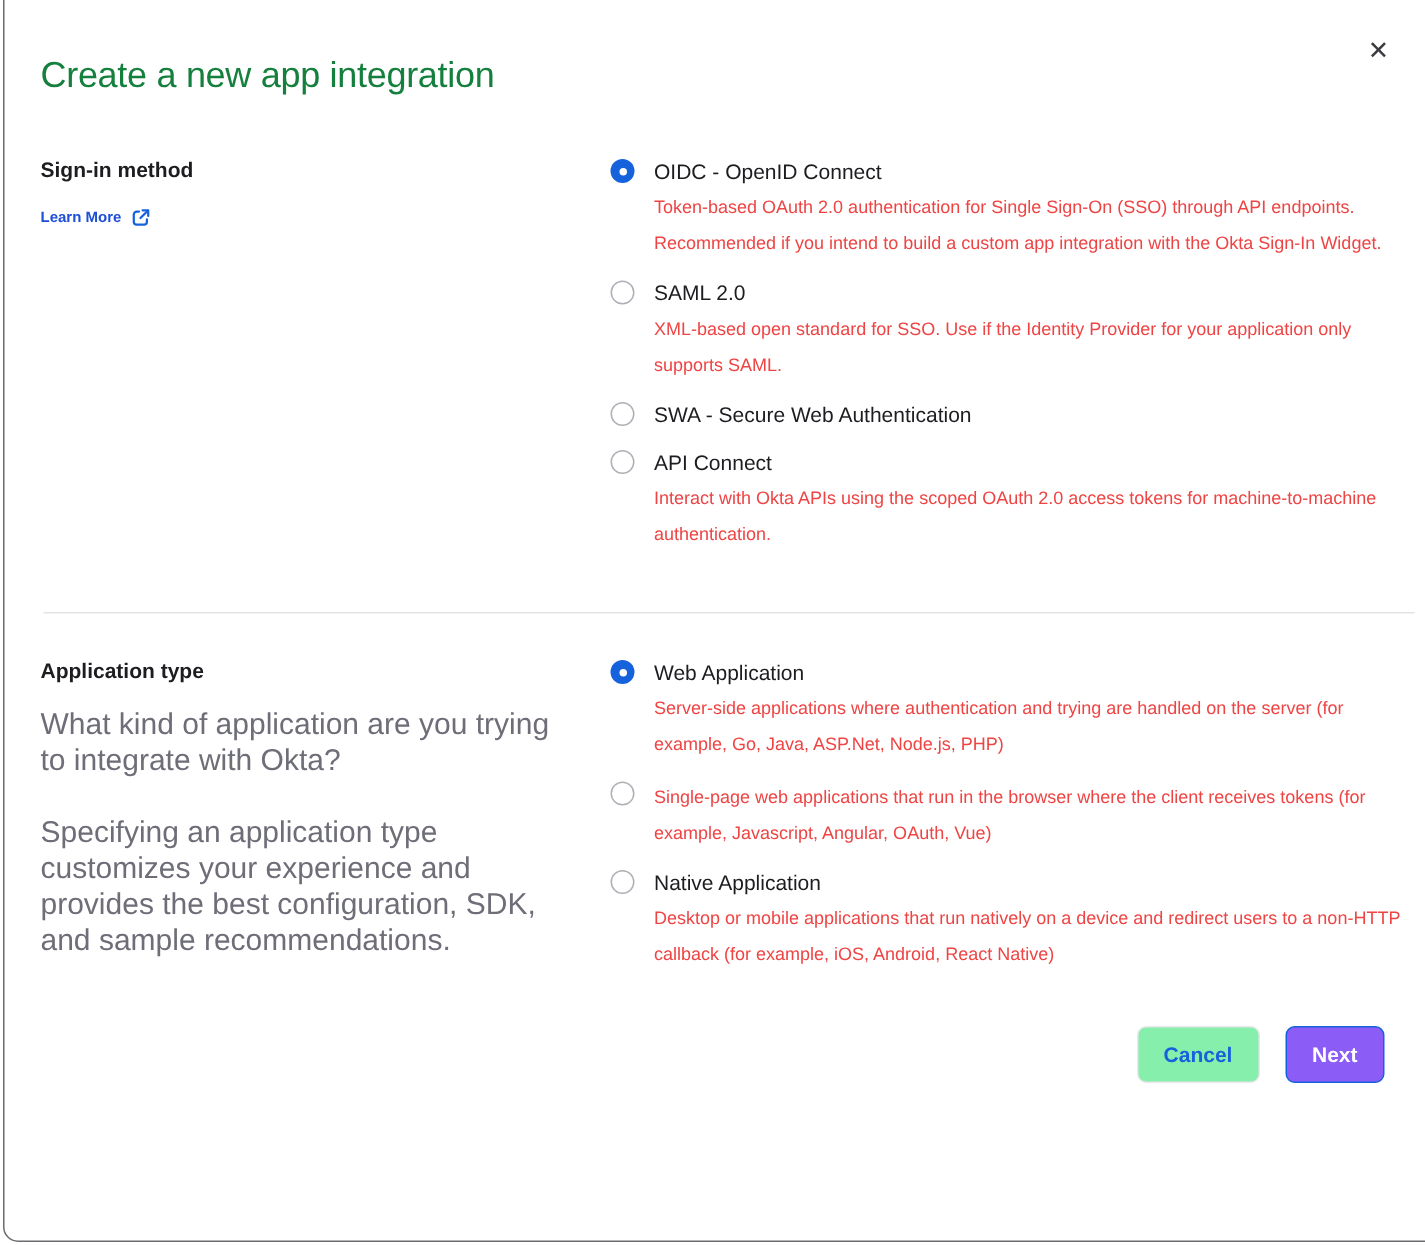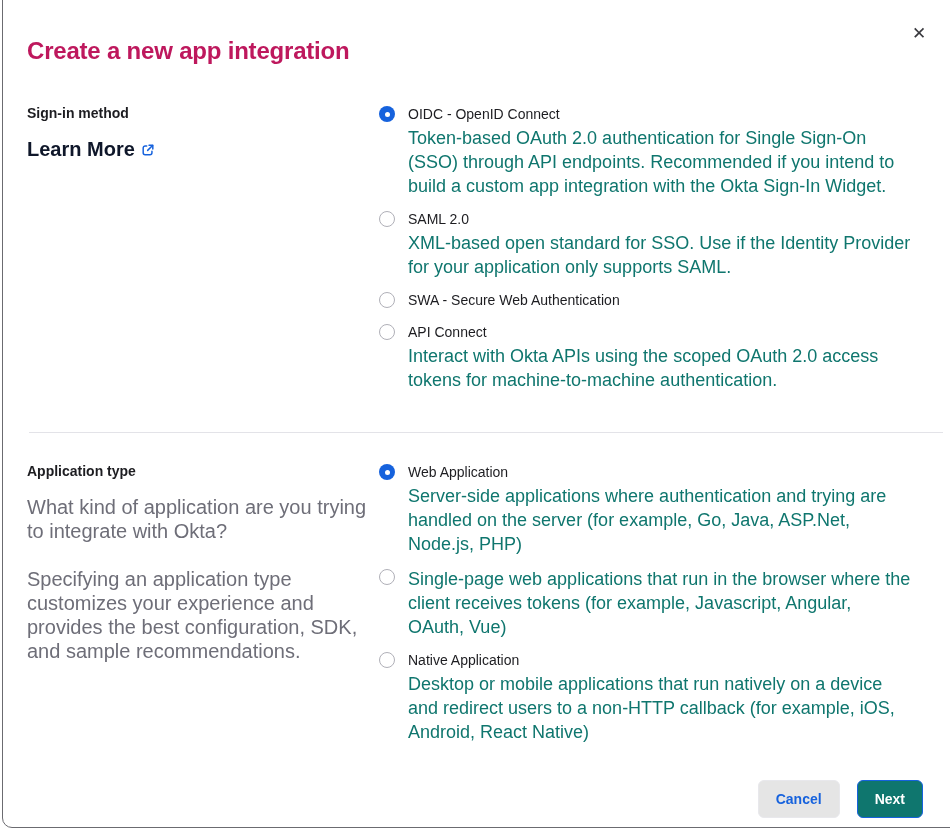--- a/index.html
+++ b/index.html
@@ -25,44 +25,44 @@
     width: 20px; height: 20px;
     display: flex; align-items: center; justify-content: center;
     font-size: 17px; line-height: 1;
     color: #3a3a3f;
     cursor: pointer;
     background: none; border: none;
     font-family: "Liberation Sans", sans-serif;
   }
   .dialog-title {
     font-size: 24px;
-    font-weight: 700;
-    color: #be185d;
+    font-weight: 400;
+    color: #15803d;
     letter-spacing: -0.2px;
   }
   .section {
     display: grid;
     grid-template-columns: 348px 1fr;
-    column-gap: 4px;
+    column-gap: 32px;
     margin-top: 38px;
   }
   .section-label {
     font-size: 14px;
     font-weight: 700;
     color: #1d1d21;
     line-height: 20px;
   }
   .learn-more {
     display: inline-flex;
     align-items: center;
     gap: 6px;
     margin-top: 15px;
-    font-size: 20px;
+    font-size: 10px;
     font-weight: 700;
-    color: #0f172a;
+    color: #1d4ed8;
     text-decoration: none;
     cursor: pointer;
   }
   .learn-more svg { display: block; }
   .left-para {
     font-size: 20px;
     color: #6e6e78;
     line-height: 24px;
     margin-top: 14px;
   }
@@ -97,22 +97,22 @@
     background: #ffffff;
   }
   .option-text { max-width: 504px; }
   .option-label {
     font-size: 14px;
     color: #1d1d21;
     line-height: 22px;
     cursor: pointer;
   }
   .option-desc {
-    font-size: 18px;
-    color: #0f766e;
+    font-size: 12px;
+    color: #ef4444;
     line-height: 24px;
     margin-top: 1px;
   }
   .divider {
     border: none;
     border-top: 1px solid #e3e3e8;
     margin: 40px 0 0 2px;
   }
   .footer {
     display: flex;
@@ -125,26 +125,26 @@
   .btn {
     font-family: "Liberation Sans", sans-serif;
     font-size: 14px;
     font-weight: 700;
     line-height: 20px;
     padding: 8px 17px;
     border-radius: 6px;
     cursor: pointer;
   }
   .btn-secondary {
-    background: #e5e5e5;
+    background: #86efac;
     color: #1662dd;
     border: 1px solid #e8e8ec;
   }
   .btn-primary {
-    background: #0f766e;
+    background: #8b5cf6;
     color: #ffffff;
     border: 1px solid #1662dd;
   }
 </style>
 </head>
 <body>
 
 <div class="dialog">
 
   <button class="close-btn">✕</button>

